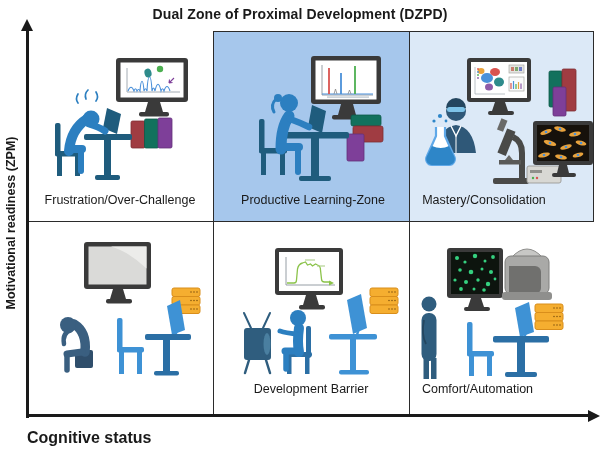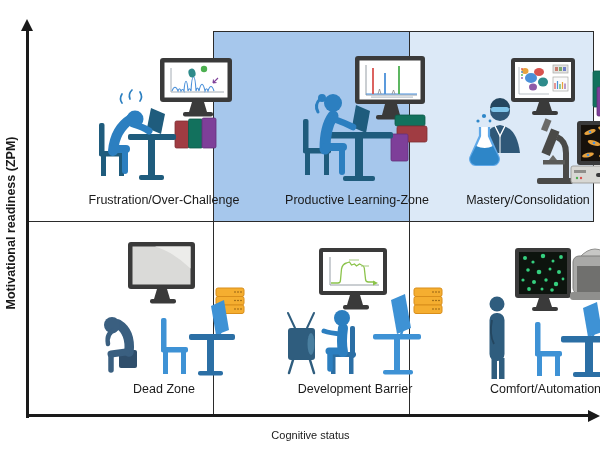--- a/index.html
+++ b/index.html
@@ -11,48 +11,49 @@
   .y-axis-line{position:absolute;left:26px;top:30px;width:3px;height:388px;background:#1a1a1a;}
   .y-axis-arrow{position:absolute;left:21px;top:19px;width:0;height:0;
                 border-left:6.5px solid transparent;border-right:6.5px solid transparent;
                 border-bottom:12px solid #1a1a1a;}
   .x-axis-line{position:absolute;left:26px;top:414px;width:566px;height:3px;background:#1a1a1a;}
   .x-axis-arrow{position:absolute;left:588px;top:409.5px;width:0;height:0;
                 border-top:6.5px solid transparent;border-bottom:6.5px solid transparent;
                 border-left:12px solid #1a1a1a;}
   .y-label{position:absolute;left:-139px;top:216px;width:300px;text-align:center;
            font-size:12.5px;font-weight:bold;transform:rotate(-90deg);}
-  .x-label{position:absolute;left:27px;top:429px;width:567px;text-align:center;
-           font-size:11px;font-weight:normal;}
+  .x-label{position:absolute;left:27px;top:429px;width:567px;text-align:left;
+           font-size:16px;font-weight:bold;}
   
   .cell-bg{position:absolute;box-sizing:border-box;border:1px solid #2b2b2b;}
   .bg-productive{left:213px;top:31px;width:197px;height:191px;background:#a6c7ec;}
   .bg-mastery{left:409px;top:31px;width:185px;height:191px;background:#dce9f7;}
   .gridline{position:absolute;background:#2b2b2b;}
   .vline1{left:213px;top:222px;width:1px;height:193px;}
   .vline2{left:409px;top:222px;width:1px;height:193px;}
   .hline{left:27px;top:221px;width:567px;height:1px;}
   
-  .cell{position:absolute;margin-left:44px;}
+  .cell{position:absolute;}
   .c1{left:27px;top:31px;width:186px;height:191px;}
   .c2{left:223px;top:31px;width:180px;height:191px;}
   .c3{left:409px;top:31px;width:150px;height:191px;}
   .c4{left:27px;top:222px;width:186px;height:193px;}
   .c5{left:213px;top:222px;width:196px;height:193px;}
-  .c6{left:409px;top:222px;width:185px;height:193px;}
+  .c6{left:385px;top:222px;width:185px;height:193px;}
   .cell svg{position:absolute;left:0;top:0;}
   .zone-label{position:absolute;left:0;width:100%;text-align:center;font-size:12.5px;color:#1a1a1a;}
   .row1 .zone-label{top:162px;}
   .row2 .zone-label{top:160px;}
 </style>
 </head>
 <body>
 
 <div id="figure">
 
+  <div class="title">Dual Zone of Proximal Development (DZPD)</div>
 
   <div class="cell-bg bg-productive"></div>
   <div class="cell-bg bg-mastery"></div>
 
   <div class="gridline vline1"></div>
   <div class="gridline vline2"></div>
   <div class="gridline hline"></div>
 
   <div class="y-axis-line"></div>
   <div class="y-axis-arrow"></div>
@@ -307,21 +308,20 @@
       </g>
 
       <g>
         <polygon points="140,84 153,78 158,108 145,113" fill="#3E92D5"></polygon>
         <path d="M150,108 l-2,6" stroke="#3E92D5" stroke-width="2.5"></path>
         <rect x="118" y="112" width="46" height="6" rx="2" fill="#2B6FA5"></rect>
         <rect x="136" y="118" width="7" height="32" fill="#2B6FA5"></rect>
         <rect x="127" y="149" width="25" height="4.5" rx="2" fill="#2B6FA5"></rect>
       </g>
     </svg>
-    <div class="zone-label">Dead Zone</div>
   </div>
 
   <div class="cell c5 row2">
     <svg width="196" height="160" viewBox="0 0 196 160">
 
       <g>
         <rect x="62" y="26" width="68" height="47" rx="3" fill="#3A3A3A"></rect>
         <rect x="66" y="30" width="60" height="39" fill="#ffffff"></rect>
         <path d="M73,35 V63 H122" stroke="#8a939b" stroke-width="0.9" fill="none"></path>
         <path d="M74,61 h7 q2.5,0 2.5,-3 l1,-11 q1,-5 5,-6 l3,-1 2,3 3,-1 2,2 3,-2 2,1 q3,1 3,5 l1,9 q0,3 3,3 h6" stroke="#8BC34A" stroke-width="1.3" fill="none"></path>

